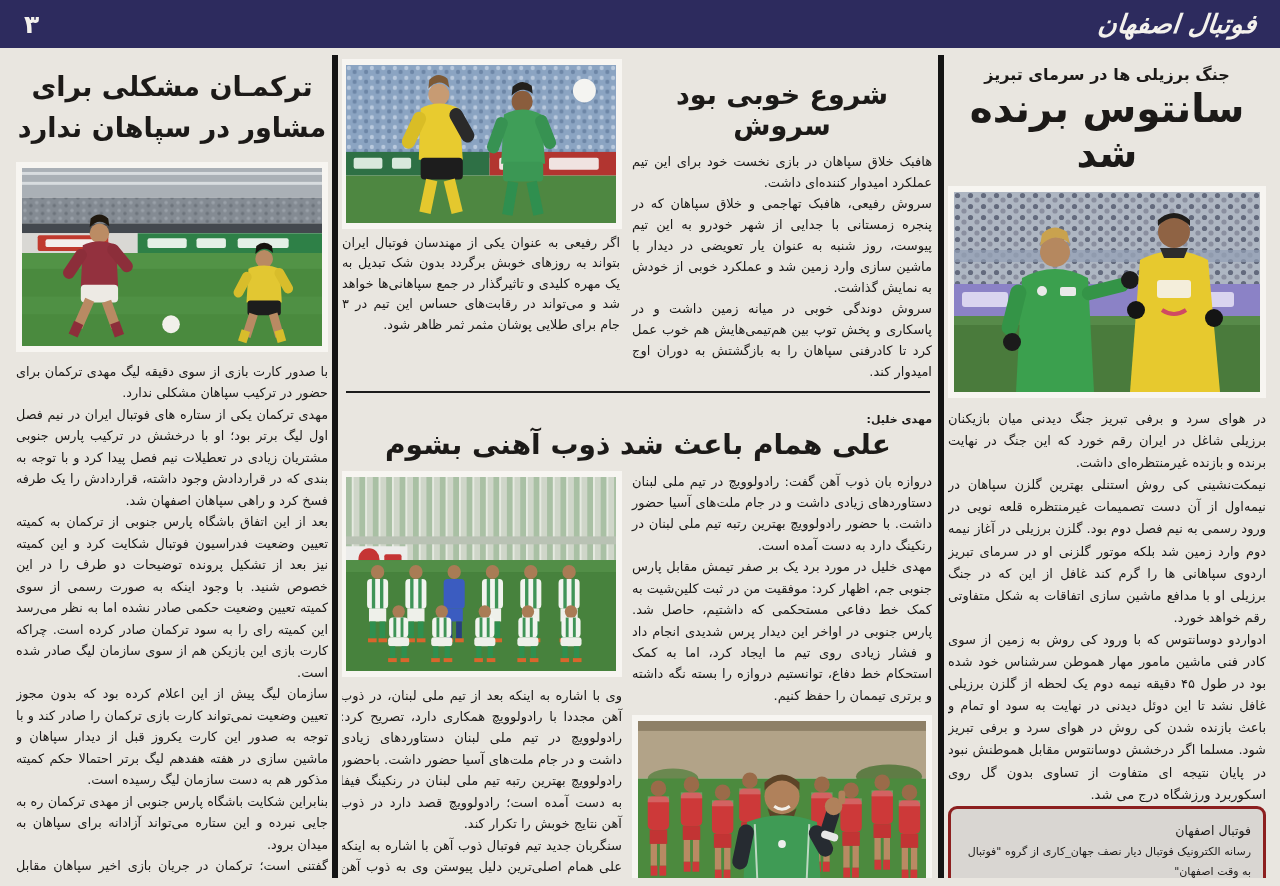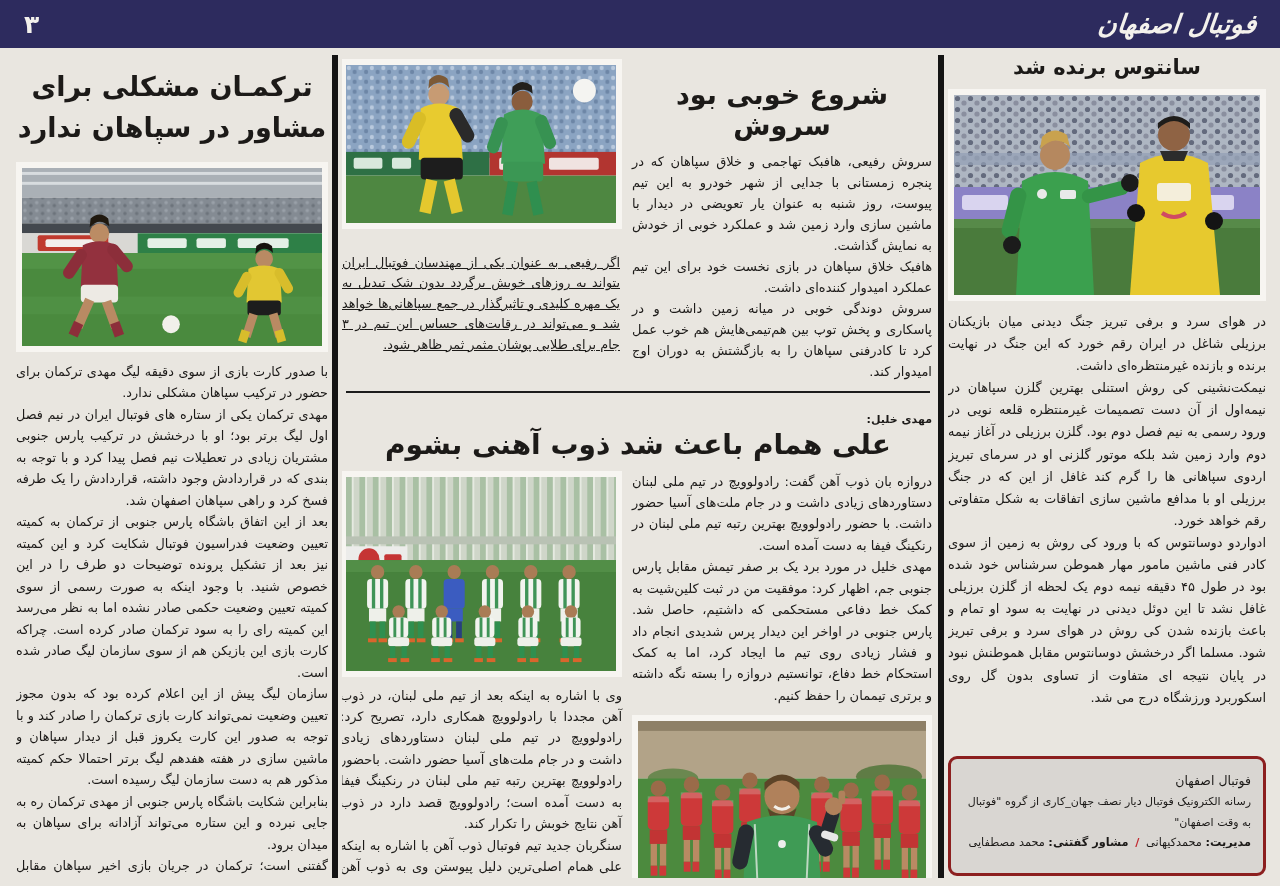--- a/index.html
+++ b/index.html
@@ -24,40 +24,40 @@
   .col-right { width: 318px; flex: none; display: flex; flex-direction: column; }
   .col-middle { width: 592px; flex: none; padding: 0 2px; }
   .col-left { width: 312px; flex: none; }
   
   .kicker { font-size: 16px; font-weight: bold; text-align: center; margin: 10px 0 2px; }
   .headline { font-weight: bold; text-align: center; }
   p.body { font-size: 13px; line-height: 1.7; text-align: justify; }
   figure.photo { background: #f7f5f1; padding: 6px; }
   figure.photo svg { display: block; width: 100%; }
   
-  .title-santos { font-size: 21px; margin: 0 0 10px; }
+  .title-santos { font-size: 39px; margin: 0 0 10px; }
   .col-right figure.photo { margin-bottom: 10px; }
   .masthead-box {
     margin-top: auto; margin-bottom: 2px;
     border: 3px solid #8c1f1f; border-radius: 9px;
     background: #d9d6d2; padding: 10px 12px 12px;
     font-size: 11.3px; line-height: 1.85; text-align: right;
   }
   .m-title { font-size: 12.5px; }
   .m-sub { font-size: 11px; }
   .m-row.gap { margin-top: 7px; }
   .m-label { font-weight: bold; }
   .m-sep { color: #c2272f; font-weight: bold; padding: 0 3px; }
   
   .mid-top { display: flex; gap: 10px; }
   .mid-top-text { width: 300px; flex: none; }
   .title-soroush { font-size: 27px; margin: 24px 0 10px; }
   .mid-top-text p.body { line-height: 1.62; }
   .mid-top-photo { width: 282px; flex: none; padding-top: 4px; }
-  .side-note { font-size: 12.8px; line-height: 1.6; text-align: justify; margin: 24px 2px 0; padding-bottom: 12px; text-decoration: underline; }
+  .side-note { font-size: 12.8px; line-height: 1.6; text-align: justify; margin: 4px 2px 0; padding-bottom: 12px; }
   .mid-rule { border: 0; border-top: 2px solid #1c1c1c; margin: 8px 2px 2px; }
   .kicker-khalil { font-size: 11px; margin-top: 20px; text-align: right; }
   .title-khalil { font-size: 28px; margin: 0 0 10px; }
   .two-cols { display: flex; gap: 10px; }
   .sub-right { width: 300px; flex: none; }
   .sub-left { width: 282px; flex: none; }
   .two-cols p.body { line-height: 1.65; }
   .sub-right figure.photo { margin-top: 9px; }
   .sub-left figure.photo { margin-bottom: 8px; }
   
@@ -71,20 +71,21 @@
 <div class="page">
 
   <header class="header">
     <span class="pagenum">٣</span>
     <span class="logo">فوتبال اصفهان</span>
   </header>
 
   <main class="main">
 
     <section class="col col-right">
+      <div class="kicker">جنگ برزیلی ها در سرمای تبریز</div>
       <h1 class="headline title-santos">سانتوس برنده شد</h1>
 
       <figure class="photo">
         <svg viewBox="0 0 306 200" height="200" preserveAspectRatio="none" xmlns="http://www.w3.org/2000/svg">
           <defs>
             <pattern id="pA" width="13" height="11" patternUnits="userSpaceOnUse">
               <rect width="13" height="11" fill="#aeb6c2"></rect>
               <circle cx="3.5" cy="3.5" r="2.6" fill="#636a7d"></circle>
               <circle cx="10" cy="8" r="2.6" fill="#8a8f9f"></circle>
             </pattern>
@@ -134,22 +135,22 @@
       </aside>
     </section>
 
     <div class="vbar"></div>
 
     <section class="col col-middle">
 
       <div class="mid-top">
         <div class="mid-top-text">
           <h1 class="headline title-soroush">شروع خوبی بود سروش</h1>
+          <p class="body">هافبک خلاق سپاهان در بازی نخست خود برای این تیم عملکرد امیدوار کننده‌ای داشت.</p>
           <p class="body">سروش رفیعی، هافبک تهاجمی و خلاق سپاهان که در پنجره زمستانی با جدایی از شهر خودرو به این تیم پیوست، روز شنبه به عنوان یار تعویضی در دیدار با ماشین سازی وارد زمین شد و عملکرد خوبی از خودش به نمایش گذاشت.</p>
-          <p class="body">هافبک خلاق سپاهان در بازی نخست خود برای این تیم عملکرد امیدوار کننده‌ای داشت.</p>
           <p class="body">سروش دوندگی خوبی در میانه زمین داشت و در پاسکاری و پخش توپ بین هم‌تیمی‌هایش هم خوب عمل کرد تا کادرفنی سپاهان را به بازگشتش به دوران اوج امیدوار کند.</p>
         </div>
         <div class="mid-top-photo">
           <figure class="photo">
             <svg viewBox="0 0 282 160" height="158" preserveAspectRatio="none" xmlns="http://www.w3.org/2000/svg">
               <defs>
                 <pattern id="pB" width="12" height="10" patternUnits="userSpaceOnUse">
                   <rect width="12" height="10" fill="#8ba4c2"></rect>
                   <circle cx="3" cy="3" r="2.2" fill="#b9c9dd"></circle>
                   <circle cx="9" cy="7" r="2.2" fill="#6d86a6"></circle>
@@ -192,21 +193,21 @@
       </div>
 
       <div class="mid-rule"></div>
 
       <div class="mid-bottom">
         <div class="kicker kicker-khalil">مهدی خلیل:</div>
         <h1 class="headline title-khalil">علی همام باعث شد ذوب آهنی بشوم</h1>
 
         <div class="two-cols">
           <div class="sub-right">
-            <p class="body">دروازه بان ذوب آهن گفت: رادولوویچ در تیم ملی لبنان دستاوردهای زیادی داشت و در جام ملت‌های آسیا حضور داشت. با حضور رادولوویچ بهترین رتبه تیم ملی لبنان در رنکینگ فیفا به دست آمده است.</p>
+            <p class="body">دروازه بان ذوب آهن گفت: رادولوویچ در تیم ملی لبنان دستاوردهای زیادی داشت و در جام ملت‌های آسیا حضور داشت. با حضور رادولوویچ بهترین رتبه تیم ملی لبنان در رنکینگ دارد به دست آمده است.</p>
             <p class="body">مهدی خلیل در مورد برد یک بر صفر تیمش مقابل پارس جنوبی جم، اظهار کرد: موفقیت من در ثبت کلین‌شیت به کمک خط دفاعی مستحکمی که داشتیم، حاصل شد. پارس جنوبی در اواخر این دیدار پرس شدیدی انجام داد و فشار زیادی روی تیم ما ایجاد کرد، اما به کمک استحکام خط دفاع، توانستیم دروازه را بسته نگه داشته و برتری تیممان را حفظ کنیم.</p>
             <figure class="photo">
               <svg viewBox="0 0 296 232" height="230" preserveAspectRatio="none" xmlns="http://www.w3.org/2000/svg">
                 <defs>
                   <g id="rp">
                     <circle cx="11" cy="-8" r="8" fill="#9a6b49"></circle>
                     <rect x="0" y="0" width="22" height="34" rx="5" fill="#cd3939"></rect>
                     <rect x="0" y="0" width="22" height="6" fill="#e8e4de" opacity="0.25"></rect>
                     <rect x="2" y="34" width="18" height="14" fill="#c23434"></rect>
                     <rect x="3" y="48" width="6.5" height="22" fill="#b98a63"></rect>

